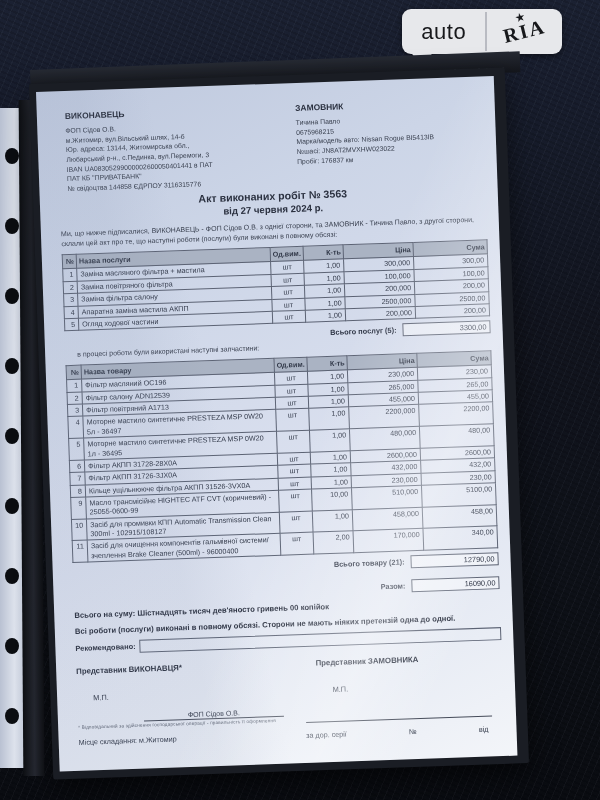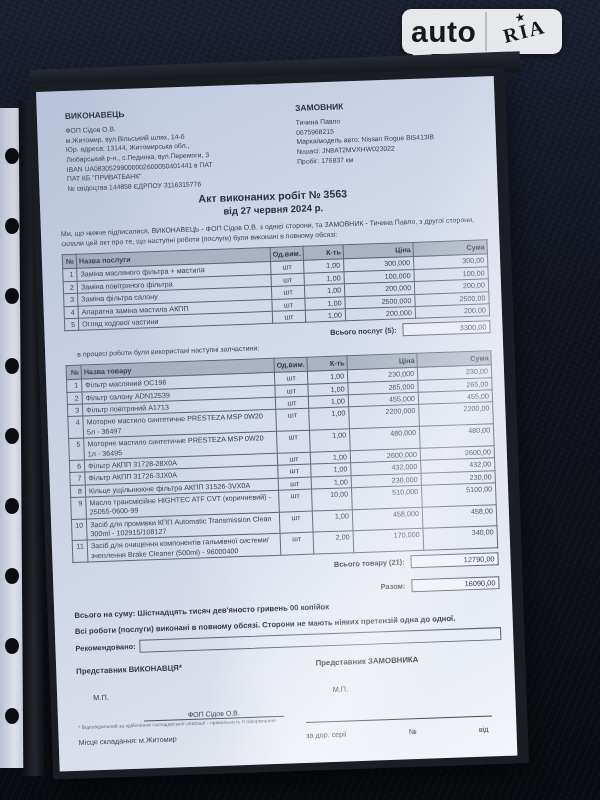--- a/index.html
+++ b/index.html
@@ -20,21 +20,21 @@
   .s1{left:8px;top:198px;width:210px;transform:rotate(13deg);}
   .s2{left:46px;top:238px;width:270px;transform:rotate(11deg);}
   .s3{left:150px;top:168px;width:240px;transform:rotate(9deg);opacity:.6;}
 
   
   .logo{position:absolute;left:402px;top:9px;width:160px;height:45px;
     background:#e7e8eb;border-radius:9px;display:flex;box-shadow:0 2px 6px rgba(0,0,0,.45);}
   .logo::after{content:'';position:absolute;left:9px;bottom:-6px;width:22px;height:13px;
     background:#e7e8eb;border-radius:0 0 12px 12px;}
   .logo-left{flex:1.12;display:flex;align-items:center;justify-content:center;
-    font-size:30px;font-weight:bold;color:#17181b;letter-spacing:.5px;}
+    font-size:22px;font-weight:normal;color:#17181b;letter-spacing:.5px;}
   .logo-divider{width:2px;background:#b9bbc2;margin:3px 0;}
   .logo-right{flex:1;display:flex;align-items:center;justify-content:center;}
   .ria{position:relative;transform:rotate(-14deg);font-family:"Liberation Serif","DejaVu Serif",serif;
     font-weight:bold;font-size:20px;letter-spacing:2px;color:#17181b;}
   .ria .star{position:absolute;top:-9px;left:16px;font-size:10px;letter-spacing:0;}
 
   
   .holes{position:absolute;left:0;top:108px;width:24px;height:660px;
     background:linear-gradient(90deg,#b9c1d2,#dde2ec 60%,#c5ccdb);}
   .hole{position:absolute;left:5px;width:14px;height:16px;background:#0b0d11;border-radius:50%;}

